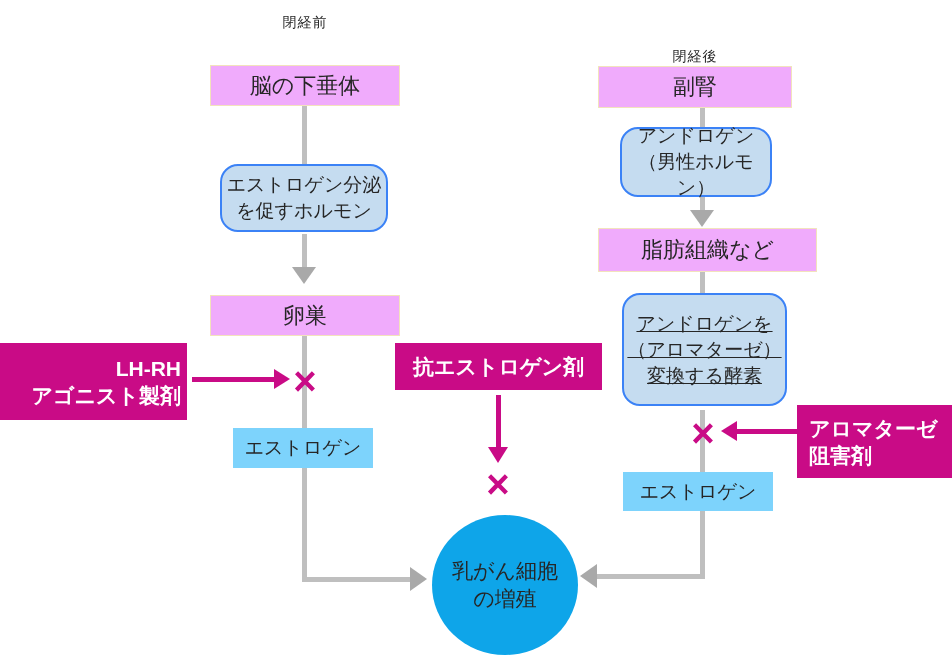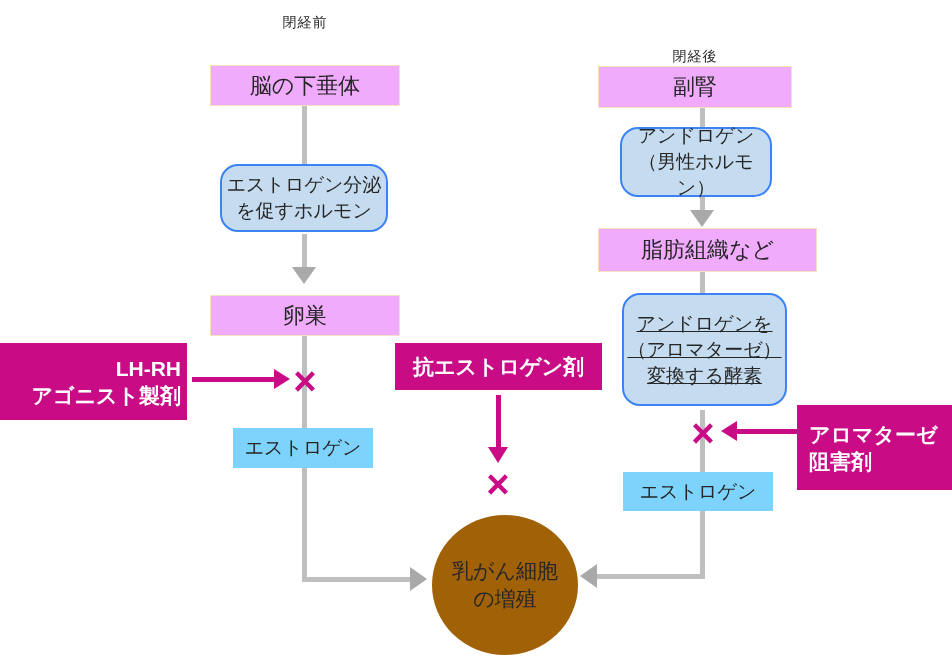--- a/index.html
+++ b/index.html
@@ -25,21 +25,21 @@
   .mhline{ height:5px; background:#C90B86; }
   .tri { width:0; height:0; }
   .tri-down-gray  { border-left:12px solid transparent; border-right:12px solid transparent; border-top:17px solid #A9A9A9; }
   .tri-right-gray { border-top:12px solid transparent; border-bottom:12px solid transparent; border-left:17px solid #A9A9A9; }
   .tri-left-gray  { border-top:12px solid transparent; border-bottom:12px solid transparent; border-right:17px solid #A9A9A9; }
   .tri-down-mag   { border-left:10px solid transparent; border-right:10px solid transparent; border-top:16px solid #C90B86; }
   .tri-right-mag  { border-top:10px solid transparent; border-bottom:10px solid transparent; border-left:16px solid #C90B86; }
   .tri-left-mag   { border-top:10px solid transparent; border-bottom:10px solid transparent; border-right:16px solid #C90B86; }
   .cross { color:#C90B86; font-size:40px; font-weight:bold; width:44px; height:44px;
            line-height:44px; text-align:center; }
-  .circle { background:#a16207; border-radius:50%; display:flex; flex-direction:column;
+  .circle { background:#0ea5e9; border-radius:50%; display:flex; flex-direction:column;
             align-items:center; justify-content:center; text-align:center;
             font-size:21px; line-height:28px; }
 </style>
 </head>
 <body>
 
 <div class="canvas">
 
   <div class="abs hdr" style="left:210px; top:14px; width:190px;">閉経前</div>
   <div class="abs hdr" style="left:600px; top:14px; width:190px;margin-top:34px;">閉経後</div>
@@ -112,21 +112,21 @@
     <span>（アロマターゼ）</span>
     <span>変換する酵素</span>
   </div>
 
   <div class="abs cross" style="left:681px; top:411px;">×</div>
 
   <div class="abs box pinkb" style="left:623px; top:472px; width:150px; height:39px;">
     <span>エストロゲン</span>
   </div>
 
-  <div class="abs box mag" style="left:797px; top:405px; width:155px; height:85px; align-items:flex-start; padding-left:12px;">
+  <div class="abs box mag" style="left:797px; top:405px; width:155px; height:73px; align-items:flex-start; padding-left:12px;">
     <span>アロマターゼ</span>
     <span>阻害剤</span>
   </div>
   <div class="abs mhline" style="left:737px; top:429px; width:60px;"></div>
   <div class="abs tri tri-left-mag" style="left:721px; top:421px;"></div>
 
   <div class="abs circle" style="left:432px; top:515px; width:146px; height:140px;">
     <span>乳がん細胞</span>
     <span>の増殖</span>
   </div>

